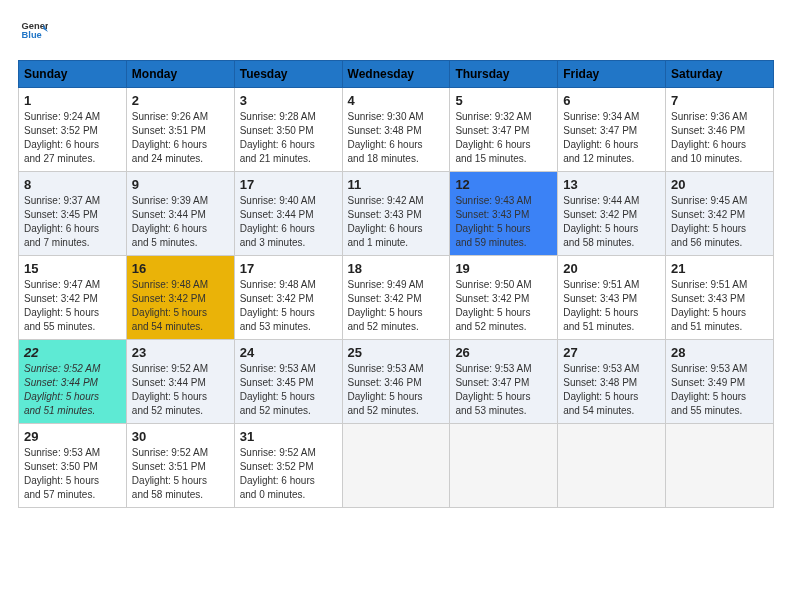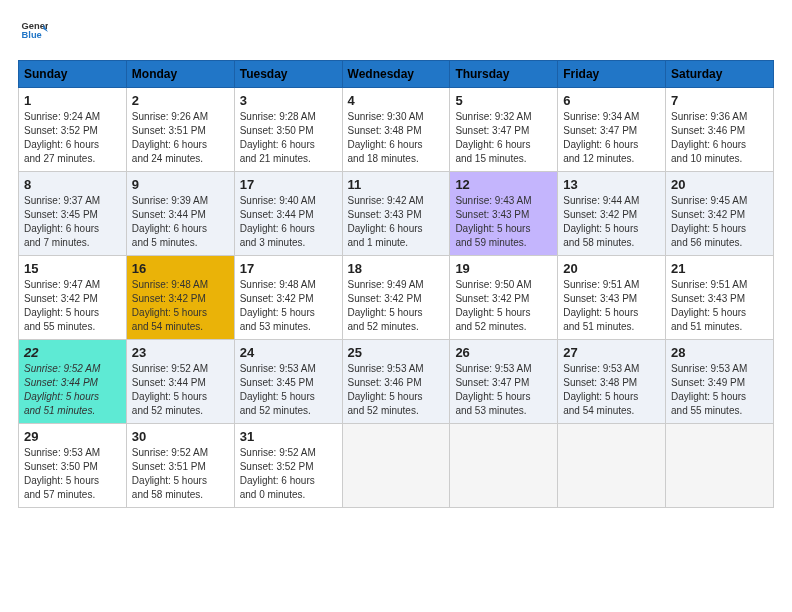--- a/index.html
+++ b/index.html
@@ -163,21 +163,21 @@
             <div class="day-info">Sunrise: 9:39 AM<br>Sunset: 3:44 PM<br>Daylight: 6 hours<br>and 5 minutes.</div>
           </td>
           <td style="background: rgb(238, 242, 248);">
             <span class="day-number">17</span>
             <div class="day-info">Sunrise: 9:40 AM<br>Sunset: 3:44 PM<br>Daylight: 6 hours<br>and 3 minutes.</div>
           </td>
           <td style="background: rgb(238, 242, 248);">
             <span class="day-number">11</span>
             <div class="day-info">Sunrise: 9:42 AM<br>Sunset: 3:43 PM<br>Daylight: 6 hours<br>and 1 minute.</div>
           </td>
-          <td style="background: #c4b5fd;">
+          <td style="background: #3b82f6;">
             <span class="day-number">12</span>
             <div class="day-info">Sunrise: 9:43 AM<br>Sunset: 3:43 PM<br>Daylight: 5 hours<br>and 59 minutes.</div>
           </td>
           <td style="background: rgb(238, 242, 248);">
             <span class="day-number">13</span>
             <div class="day-info">Sunrise: 9:44 AM<br>Sunset: 3:42 PM<br>Daylight: 5 hours<br>and 58 minutes.</div>
           </td>
           <td style="background: rgb(238, 242, 248);">
             <span class="day-number">20</span>
             <div class="day-info">Sunrise: 9:45 AM<br>Sunset: 3:42 PM<br>Daylight: 5 hours<br>and 56 minutes.</div>

